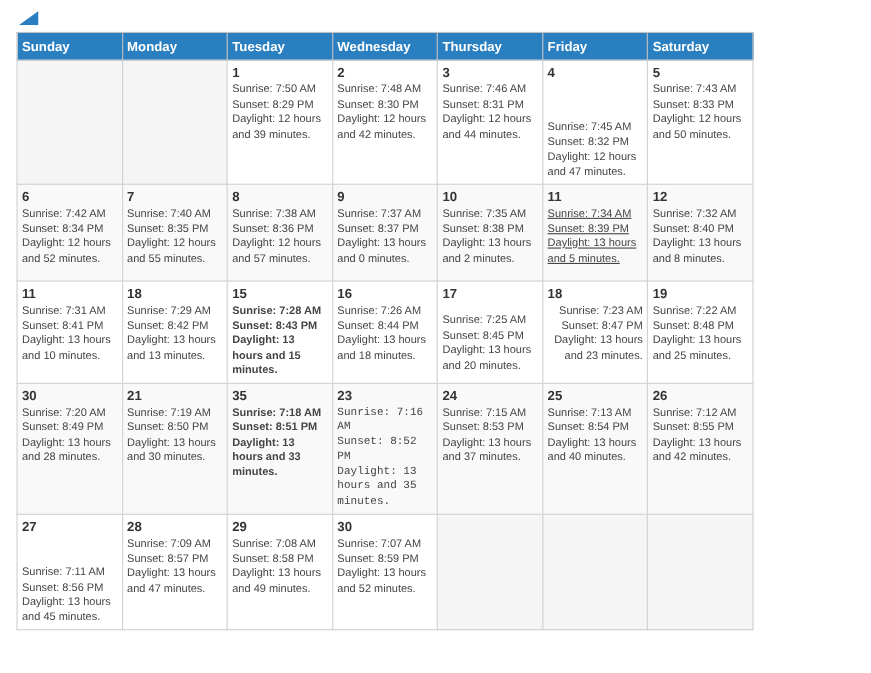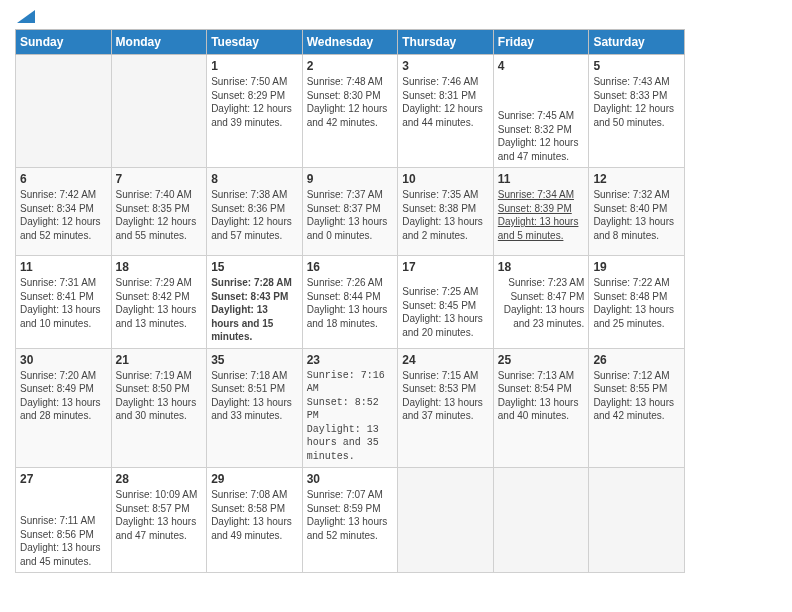--- a/index.html
+++ b/index.html
@@ -245,21 +245,21 @@
 Daylight: 13 hours and 28 minutes.</div>
           </td>
           <td>
             <span class="day-num">21</span>
             <div class="day-info" style="white-space: pre-line;">Sunrise: 7:19 AM
 Sunset: 8:50 PM
 Daylight: 13 hours and 30 minutes.</div>
           </td>
           <td>
             <span class="day-num">35</span>
-            <div class="day-info" style="white-space: pre-line;">Sunrise: 7:18 AM
+            <div class="day-info" style="white-space: pre-line; font-weight: bold;">Sunrise: 7:18 AM
 Sunset: 8:51 PM
 Daylight: 13 hours and 33 minutes.</div>
           </td>
           <td>
             <span class="day-num">23</span>
             <div class="day-info" style="white-space: pre-line; font-family: Liberation Mono, monospace;">Sunrise: 7:16 AM
 Sunset: 8:52 PM
 Daylight: 13 hours and 35 minutes.</div>
           </td>
           <td>
@@ -283,21 +283,21 @@
         </tr>
         <tr class="last-row">
           <td>
             <span class="day-num">27</span>
             <div class="day-info" style="white-space: pre-line; margin-top: 28px;">Sunrise: 7:11 AM
 Sunset: 8:56 PM
 Daylight: 13 hours and 45 minutes.</div>
           </td>
           <td>
             <span class="day-num">28</span>
-            <div class="day-info" style="white-space: pre-line;">Sunrise: 10:09 AM
+            <div class="day-info" style="white-space: pre-line;">Sunrise: 7:09 AM
 Sunset: 8:57 PM
 Daylight: 13 hours and 47 minutes.</div>
           </td>
           <td>
             <span class="day-num">29</span>
             <div class="day-info" style="white-space: pre-line;">Sunrise: 7:08 AM
 Sunset: 8:58 PM
 Daylight: 13 hours and 49 minutes.</div>
           </td>
           <td>

